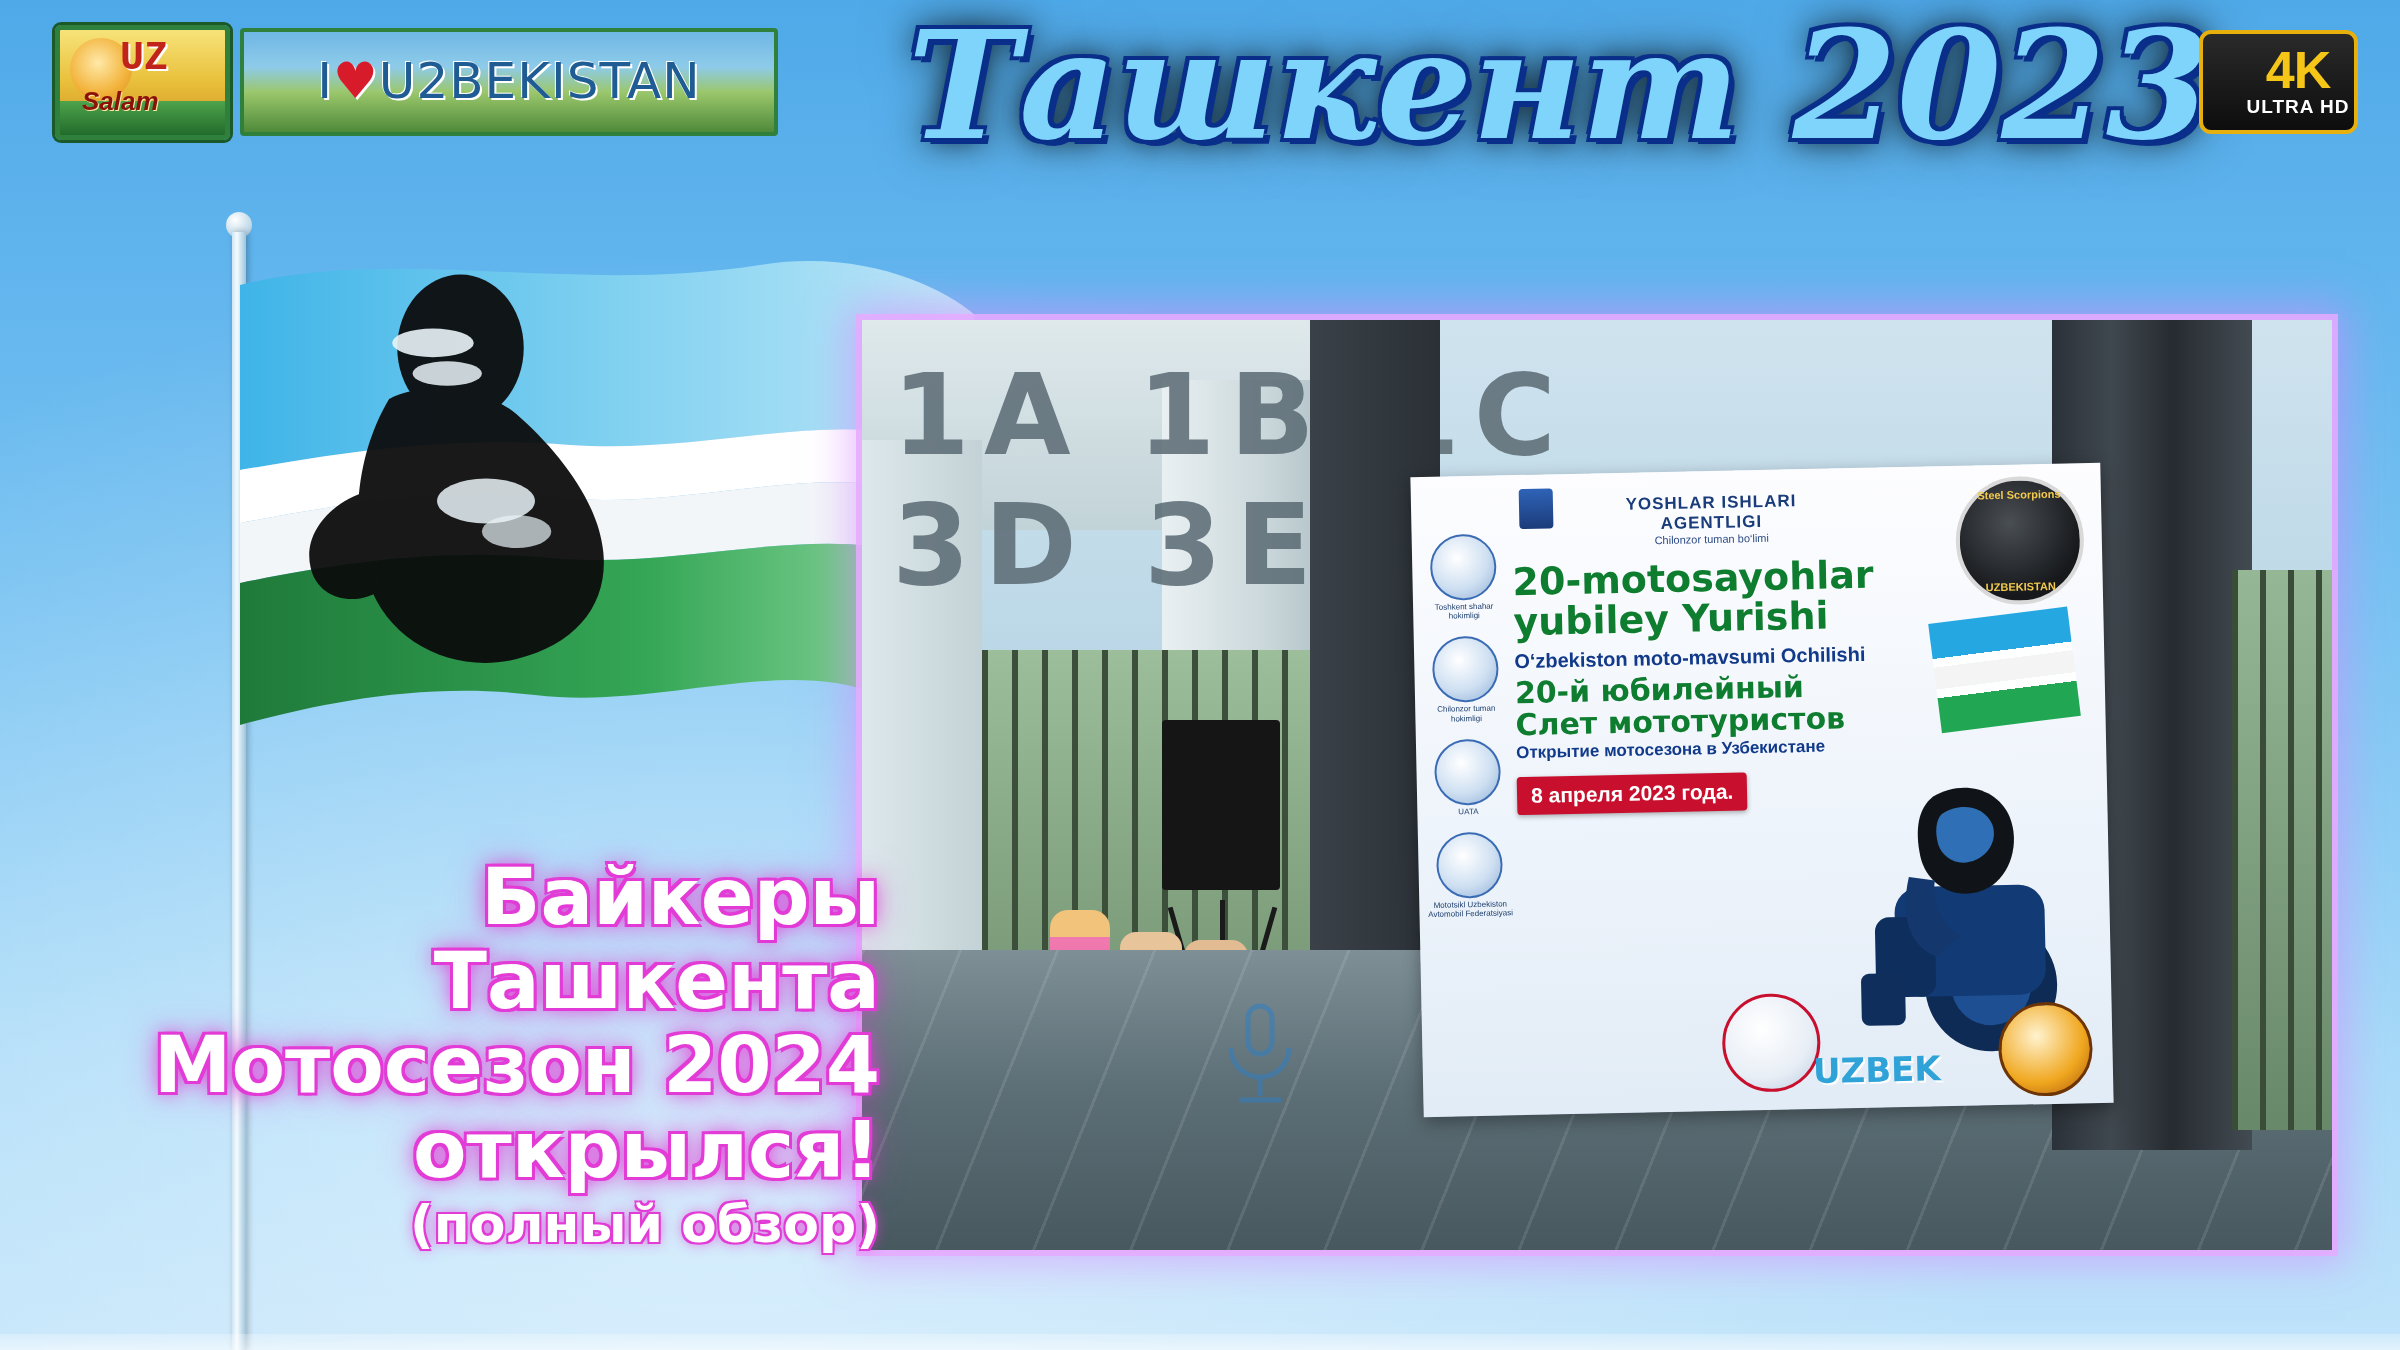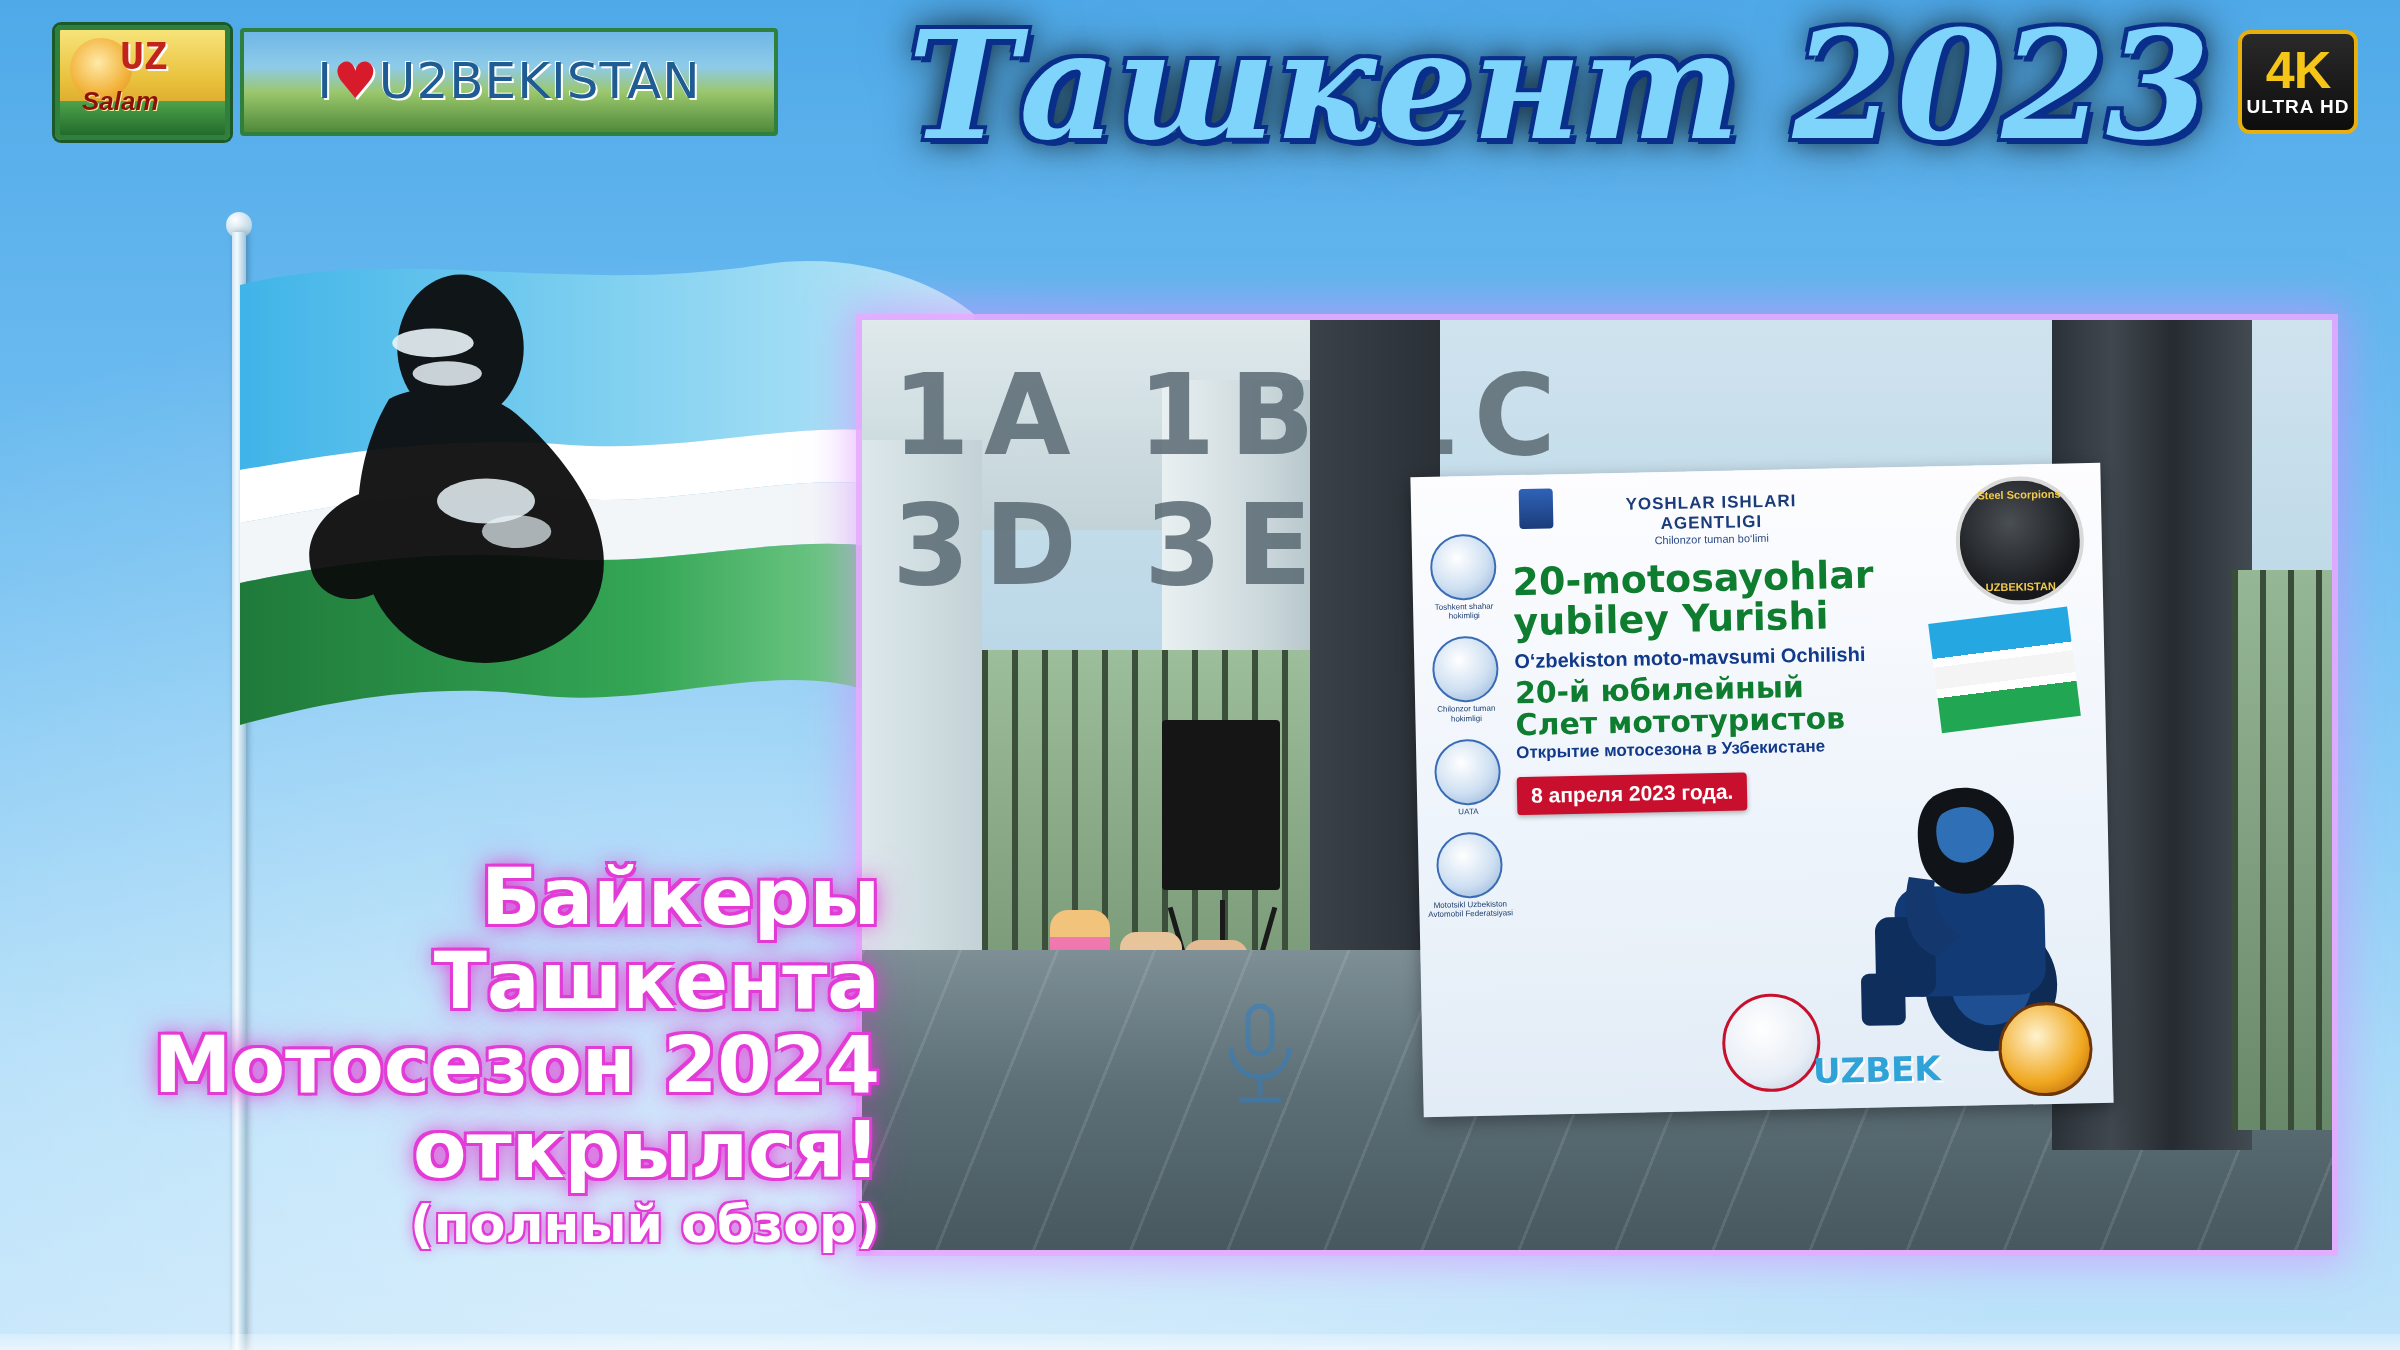--- a/index.html
+++ b/index.html
@@ -42,21 +42,21 @@
       6px 6px 0 #0a2f8a,
       -4px -4px 0 #0a2f8a,
       4px -4px 0 #0a2f8a,
       -4px 4px 0 #0a2f8a,
       0 0 28px rgba(0,0,0,.85),
       0 0 55px rgba(0,0,0,.6);}
 
   
   .badge4k{position:absolute;right:42px;top:30px;width:112px;height:96px;border-radius:12px;
     background:linear-gradient(180deg,#2a2a2a,#0d0d0d);border:4px solid #e8b00c;
-    display:flex;flex-direction:column;align-items:center;justify-content:center;}
+    display:flex;flex-direction:column;align-items:center;justify-content:center;padding-left:39px;}
   .badge4k .big{color:#f5c518;font-weight:bold;font-size:52px;line-height:.95;letter-spacing:-1px;}
   .badge4k .small{color:#fff;font-weight:bold;font-size:19px;letter-spacing:1px;}
 
   
   .pole{position:absolute;left:232px;top:232px;width:14px;height:1120px;
     background:linear-gradient(90deg,#cfe5f2,#f3fbff 35%,#9dc4dc 100%);
     box-shadow:2px 0 6px rgba(0,0,0,.25);}
   .pole-top{position:absolute;left:226px;top:212px;width:26px;height:26px;border-radius:50%;
     background:radial-gradient(circle at 35% 30%,#ffffff,#9fc6de);}
 

